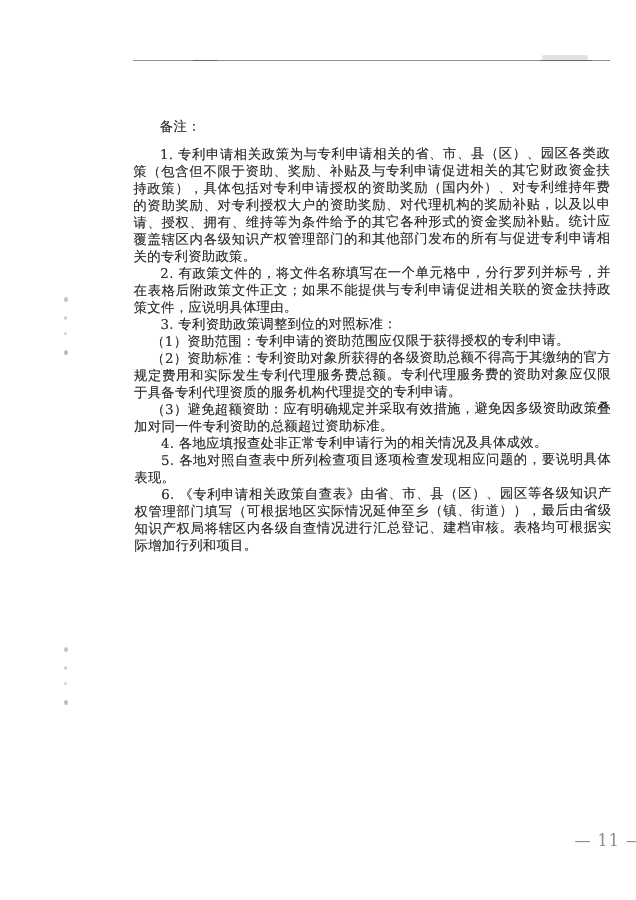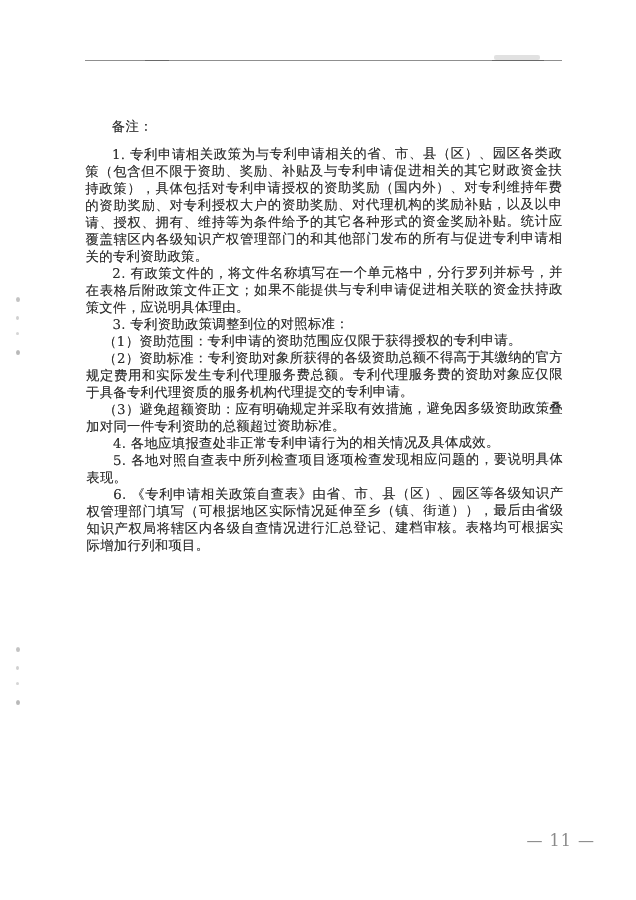--- a/index.html
+++ b/index.html
@@ -9,20 +9,21 @@
     height: 900px;
     background: var(--paper, #ffffff);
     overflow: hidden;
     font-family: "DejaVu Serif", "Liberation Serif", serif;
   }
   .page {
     position: relative;
     width: 576px;
     height: 900px;
     background: var(--paper, #ffffff);
+    margin-left: 48px;
   }
   
   .top-rule {
     position: absolute;
     left: 85px;
     top: 60px;
     width: 477px;
     height: 1px;
     background: var(--rule, #8f8f8f);
   }

